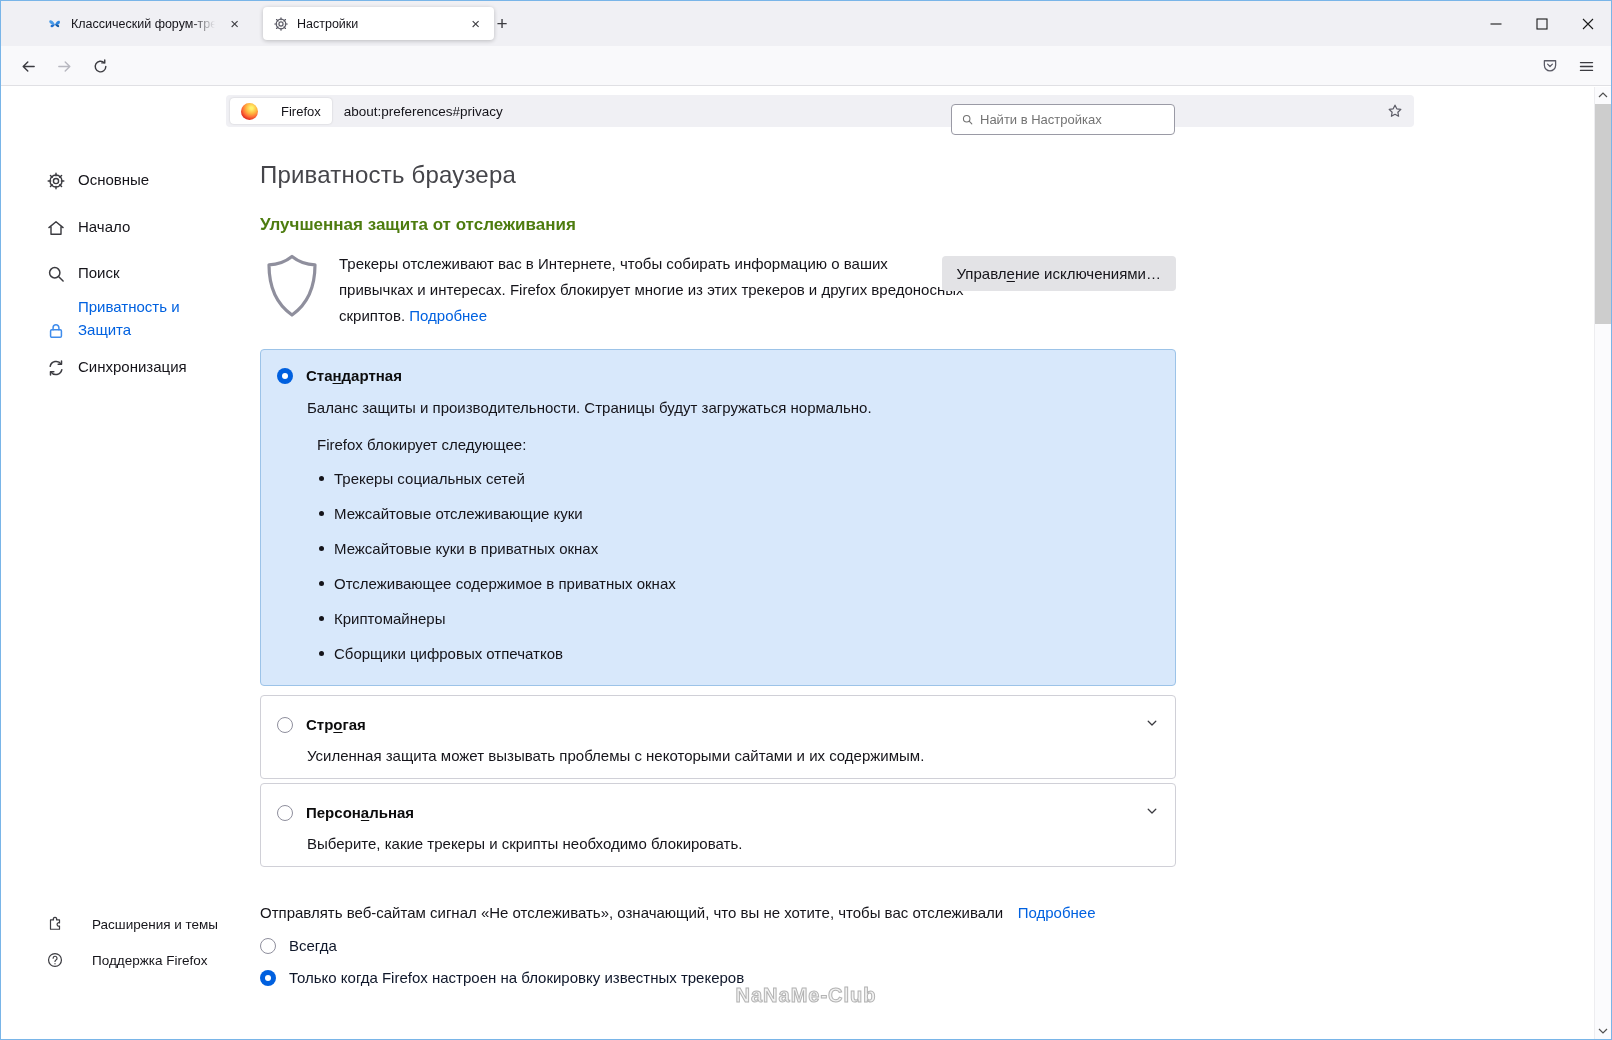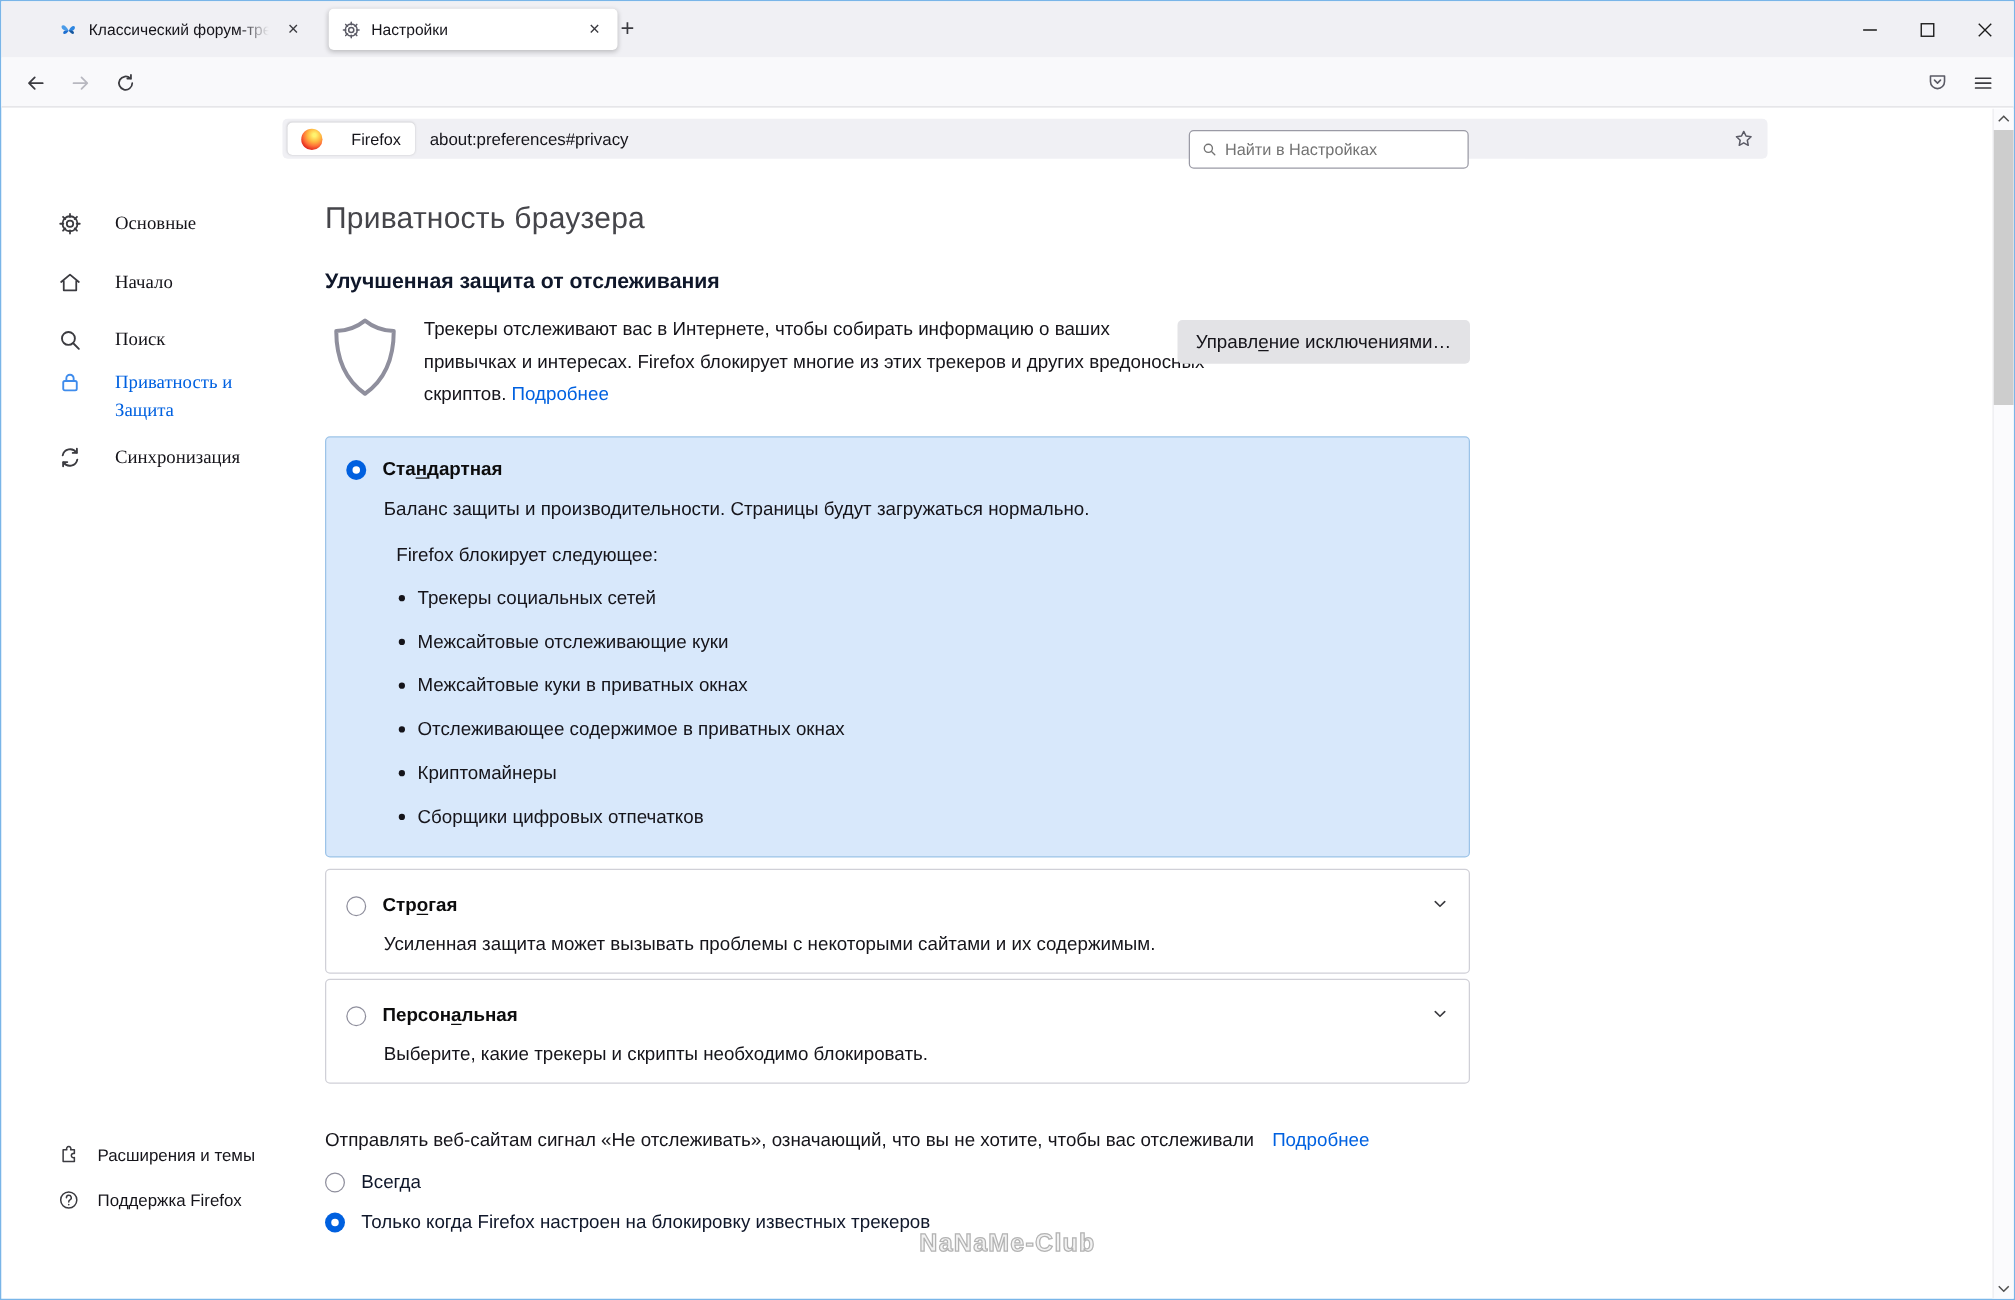--- a/index.html
+++ b/index.html
@@ -37,30 +37,30 @@
   .url-text { margin-left:12px; font-size:13.5px; color:#15141a; }
   .urlbar-star { margin-left:auto; display:flex; align-items:center; }
 
   
   .search-wrap { position:absolute; left:950px; top:103px; width:224px; height:31px; background:#fff;
                  border:1px solid #9a9aa5; border-radius:4px; display:flex; align-items:center; padding:0 9px; gap:6px; }
   .search-wrap input { border:none; outline:none; flex:1; font-size:13px; color:#15141a;
                        font-family:"Liberation Sans",sans-serif; background:transparent; }
   .search-wrap input::placeholder { color:#737373; }
 
-  .sidebar-item { position:absolute; left:45px; display:flex; gap:26px; align-items:flex-start; cursor:default;font-family:Liberation Serif, serif; }
+  .sidebar-item { position:absolute; left:45px; display:flex; gap:12px; align-items:flex-end; cursor:default; }
   .sidebar-item .lbl { font-size:15px; color:#15141a; line-height:23px; width:120px; }
   .sidebar-item.active .lbl { color:#0061e0; }
   .side-icon { width:20px; height:20px; flex:none; margin-top:1px; }
-  .footer-item { position:absolute; left:45px; display:flex; gap:14px; align-items:center;text-align:center; }
+  .footer-item { position:absolute; left:45px; display:flex; gap:28px; align-items:center;text-align:center; }
   .footer-item .lbl { font-size:13.5px; color:#15141a; }
 
   .main { position:absolute; left:259px; top:160px; width:916px; }
   .page-title { font-size:24px; font-weight:300; color:#45454a; letter-spacing:.2px; }
-  .section-title { margin-top:26px; font-size:17px; font-weight:700; color:#0f172a; }
+  .section-title { margin-top:26px; font-size:17px; font-weight:700; color:#4d7c0f; }
   .intro { position:relative; margin-top:16px; display:flex; }
   .shield-wrap { flex:none; margin:2px 18px 0 3px; }
   .intro-text { width:625px; font-size:15px; line-height:26px; color:#15141a; }
   .link { color:#0061e0; cursor:pointer; }
   .manage-btn { position:absolute; right:0; top:5px; background:#e3e3e6; border:none; border-radius:4px;
                 padding:9px 15px; font-size:15px; color:#15141a; font-family:Liberation Sans, sans-serif; cursor:default; }
   .ukey { text-decoration:underline; text-underline-offset:2px; }
 
   .panel-blue { margin-top:20px; background:#d8e8fb; border:1px solid #9cc3e8; border-radius:4px;
                 padding:17px 16px 22px; }

